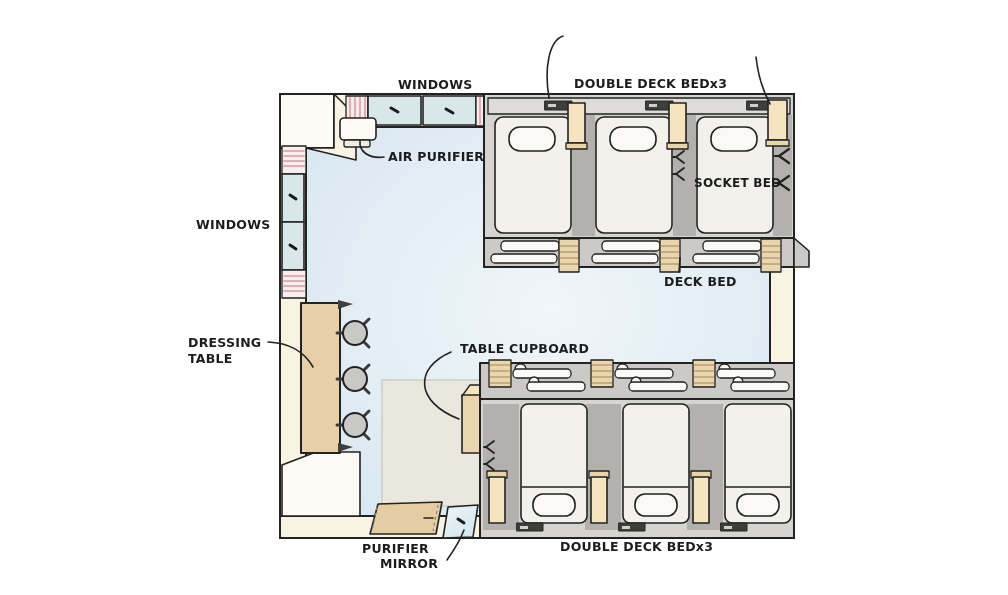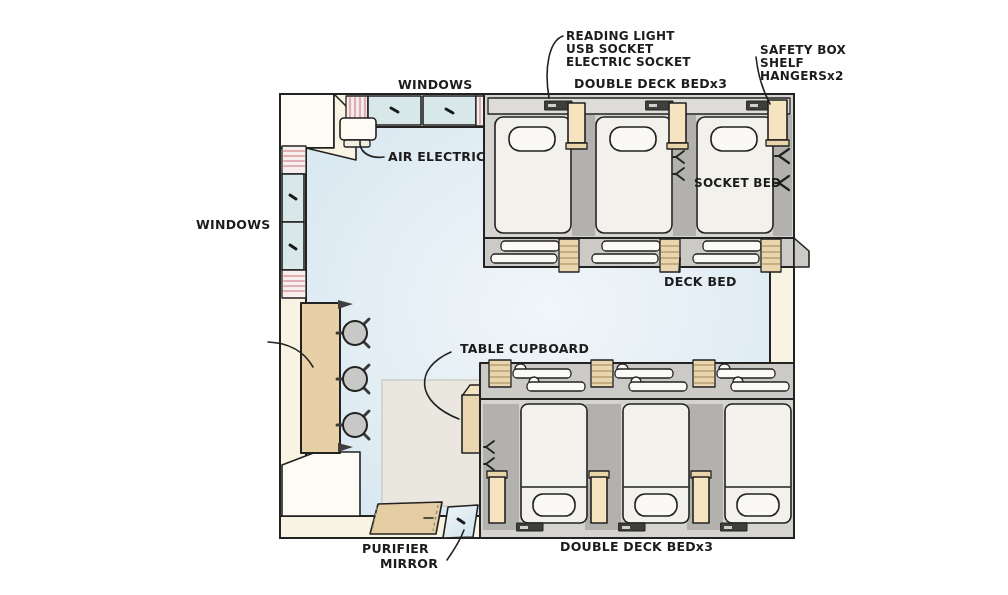--- a/index.html
+++ b/index.html
@@ -307,33 +307,24 @@
     <path d="M 756,57 C 758,75 763,91 770,104" class="conn"></path>
     <path d="M 384,157 C 368,159 359,151 360,141" class="conn"></path>
     <path d="M 679,272 L 680,258" class="conn"></path>
     <path d="M 268,342 C 292,343 305,353 313,367" class="conn"></path>
     <path d="M 451,352 C 414,368 415,402 459,419" class="conn"></path>
     <path d="M 447,560 C 454,550 460,541 464,530" class="conn"></path>
   </g>
 </svg>
 
 <div class="lbl center" style="left:398px;top:78px;width:78px">WINDOWS</div>
-<div class="lbl small" style="left:566px;top:30px">
-  <div>READING LIGHT</div>
-  <div>USB SOCKET</div>
-  <div>ELECTRIC SOCKET</div>
-</div>
 <div class="lbl center" style="left:574px;top:77px;width:140px">DOUBLE DECK BEDx3</div>
-<div class="lbl small" style="left:760px;top:44px">
-  <div>SAFETY BOX</div>
-  <div>SHELF</div>
-  <div>HANGERSx2</div>
-</div>
-<div class="lbl" style="left:388px;top:150px">AIR ELECTRIC</div>
+<div class="lbl" style="left:388px;top:150px">AIR PURIFIER</div>
 <div class="lbl center" style="left:196px;top:218px;width:80px">WINDOWS</div>
 <div class="lbl center small" style="left:694px;top:177px;width:74px">SOCKET BED</div>
 <div class="lbl center" style="left:664px;top:275px;width:84px">DECK BED</div>
+<div class="lbl center wrap" style="left:188px;top:335px;width:82px;line-height:16px">DRESSING TABLE</div>
 <div class="lbl" style="left:460px;top:342px">TABLE CUPBOARD</div>
 <div class="lbl center" style="left:362px;top:542px;width:80px">PURIFIER</div>
 <div class="lbl center" style="left:380px;top:557px;width:62px">MIRROR</div>
 <div class="lbl center" style="left:560px;top:540px;width:146px">DOUBLE DECK BEDx3</div>
 
 </div>
 
 </body></html>

